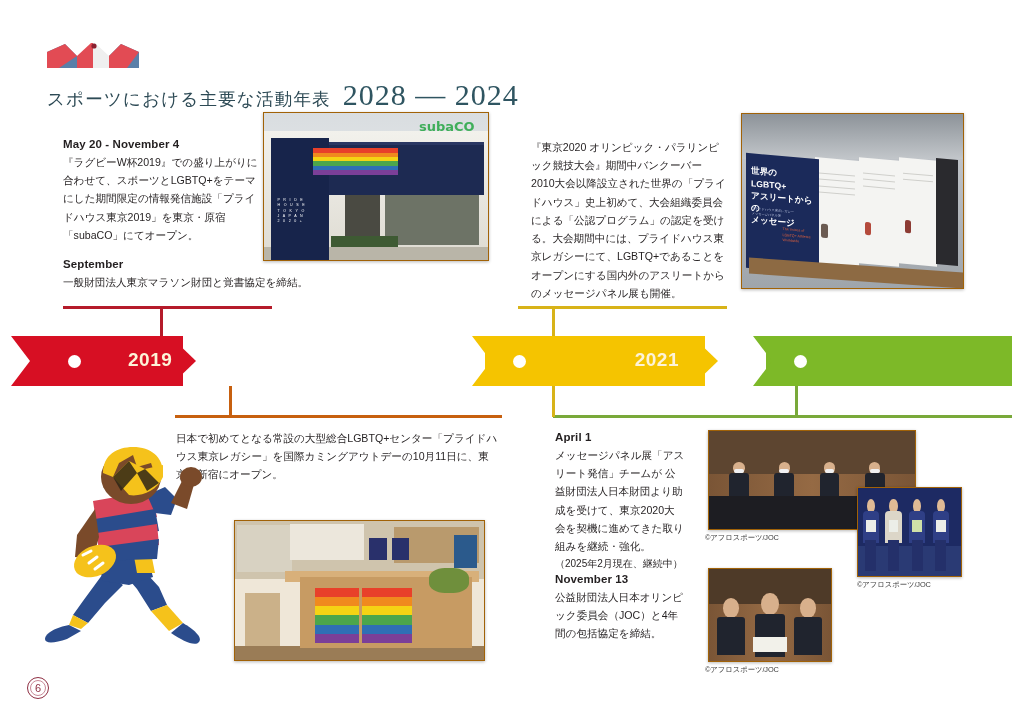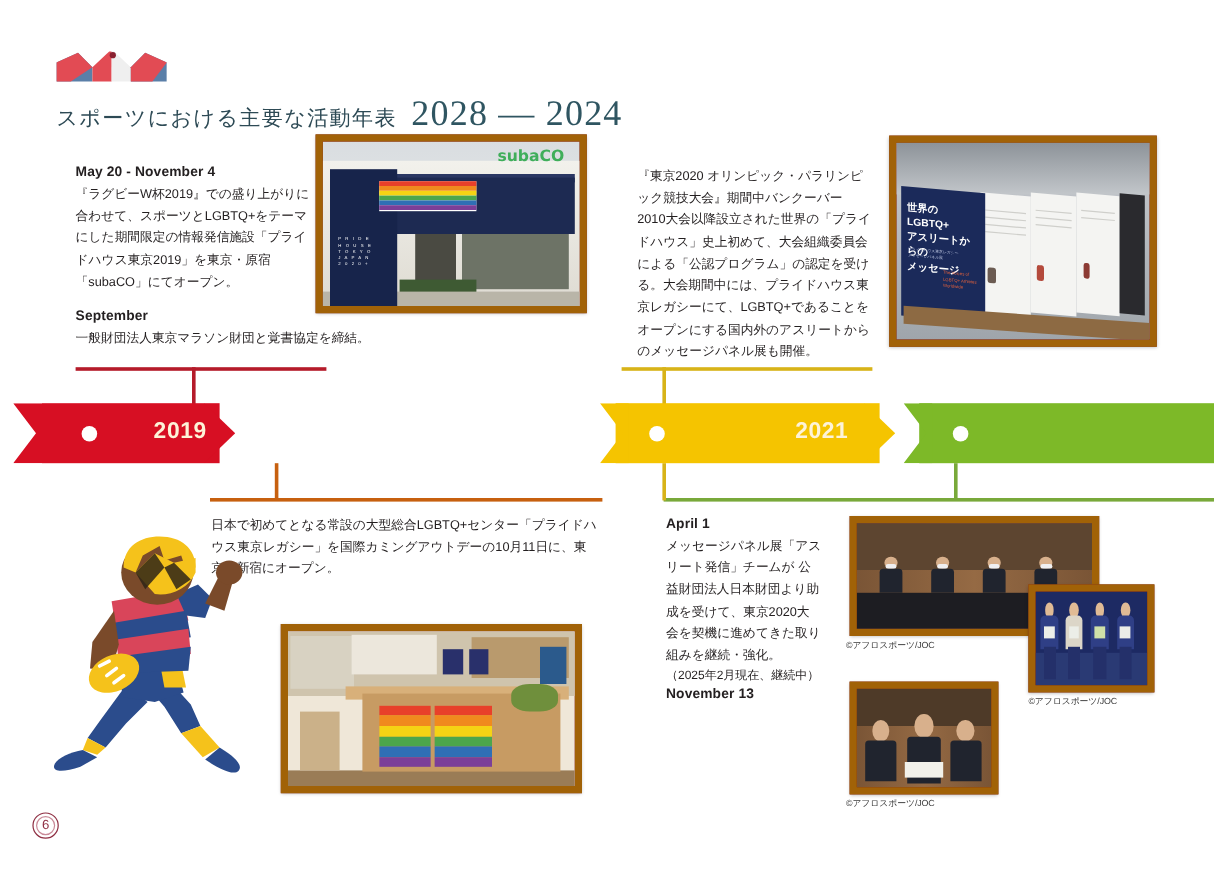--- a/index.html
+++ b/index.html
@@ -60,23 +60,23 @@
     font-size:11.5px; font-weight:700; letter-spacing:0.1px;
     margin-bottom:3px; color:#231f20;
   }
   .tb-body {
     font-size:10.6px; line-height:1.72; color:#231f20;
   }
   .tb-note { font-size:10px; line-height:1.7; color:#231f20; }
 
   
   .photo {
-    position:absolute; overflow:hidden; background:#7f1d1d;
+    position:absolute; overflow:hidden; background:#14532d;
     box-shadow:0 1px 3px rgba(0,0,0,.28);
-    border:6px solid #a16207;
+    border:1px solid #a16207;
   }
   .photo .ph { position:absolute; inset:0; }
   .cap {
     position:absolute; font-size:7.4px; color:#3a3a3a;
     letter-spacing:-0.1px; white-space:nowrap;
   }
 
   
   .sf-sky { position:absolute; inset:0; background:linear-gradient(#d9dde0,#eef0f1); }
   .sf-wall { position:absolute; left:0; top:12%; right:0; bottom:0;
@@ -312,21 +312,21 @@
         <polygon points="0,0 26,25 0,50" fill="#D70F23"></polygon>
       </svg>
       <svg class="tail" viewBox="0 0 24 50" preserveAspectRatio="none" style="left:-24px;">
         <polygon points="24,0 24,50 0,50 19,25 0,0" fill="#D70F23"></polygon>
       </svg>
       <div class="dot" style="left:33px;"></div>
       <div class="yr" style="left:93px;">2019</div>
     </div>
 
 
-    <div class="seg" style="left:513px; width:232px;">
+    <div class="seg" style="left:485px; width:232px;">
       <div class="body" style="background:#F5C400;"></div>
       <svg class="nose" viewBox="0 0 26 50" preserveAspectRatio="none">
         <polygon points="0,0 26,25 0,50" fill="#F5C400"></polygon>
       </svg>
       <svg class="tail" viewBox="0 0 24 50" preserveAspectRatio="none" style="left:-13px;">
         <polygon points="24,0 24,50 0,50 19,25 0,0" fill="#F5C400"></polygon>
       </svg>
       <div class="dot" style="left:28px;"></div>
       <div class="yr" style="right:38px;">2021</div>
     </div>
@@ -353,20 +353,21 @@
   </div>
 
   <div class="tblock" style="left:555px; top:431px; width:130px;">
     <div class="tb-head">April 1</div>
     <div class="tb-body">メッセージパネル展「アスリート発信」チームが 公益財団法人日本財団より助成を受けて、東京2020大会を契機に進めてきた取り組みを継続・強化。</div>
     <div class="tb-note">（2025年2月現在、継続中）</div>
   </div>
 
   <div class="tblock" style="left:555px; top:573px; width:132px;">
     <div class="tb-head">November 13</div>
+    <div class="tb-body">公益財団法人日本オリンピック委員会（JOC）と4年間の包括協定を締結。</div>
   </div>
 
   <div class="photo" style="left:234px; top:520px; width:251px; height:141px;">
     <div class="ph">
       <div class="in-bg"></div>
       <div class="in-shelfback"></div>
       <div class="in-shelfL"></div>
       <div class="in-wall"></div>
       <div class="in-shelfR"></div>
       <div class="in-poster" style="left:54%; top:12%; width:7%;  height:16%;"></div>

